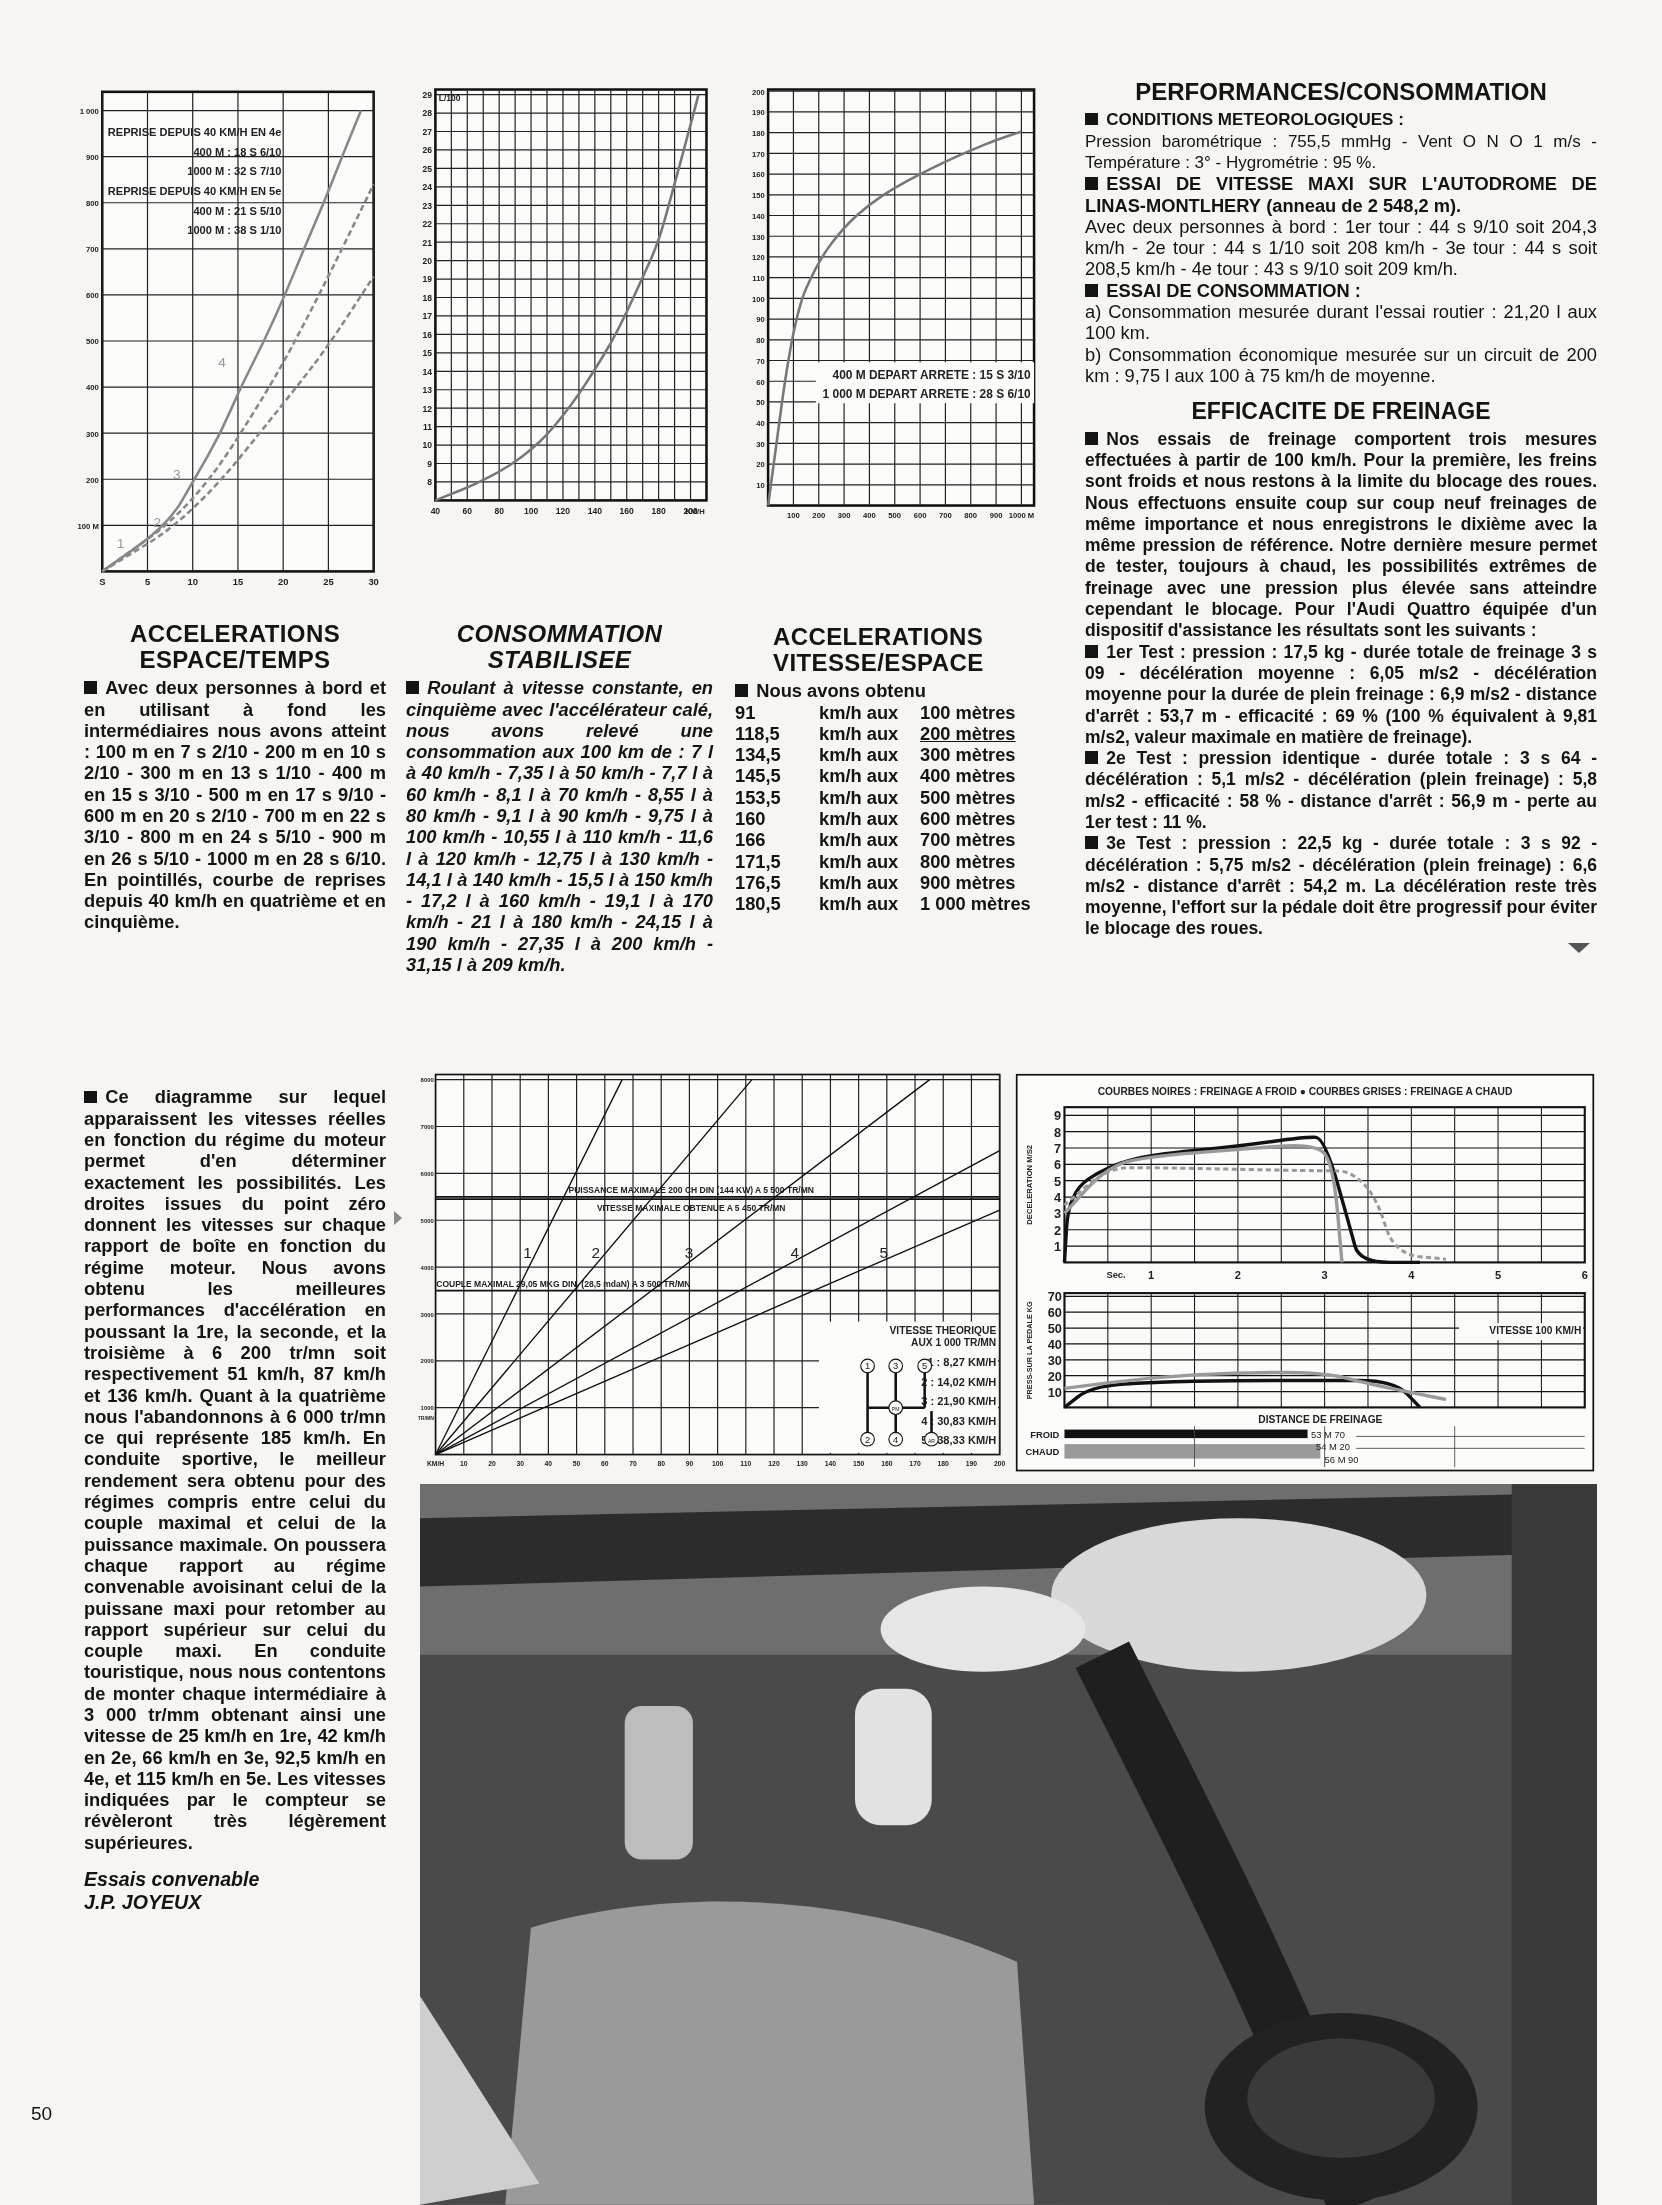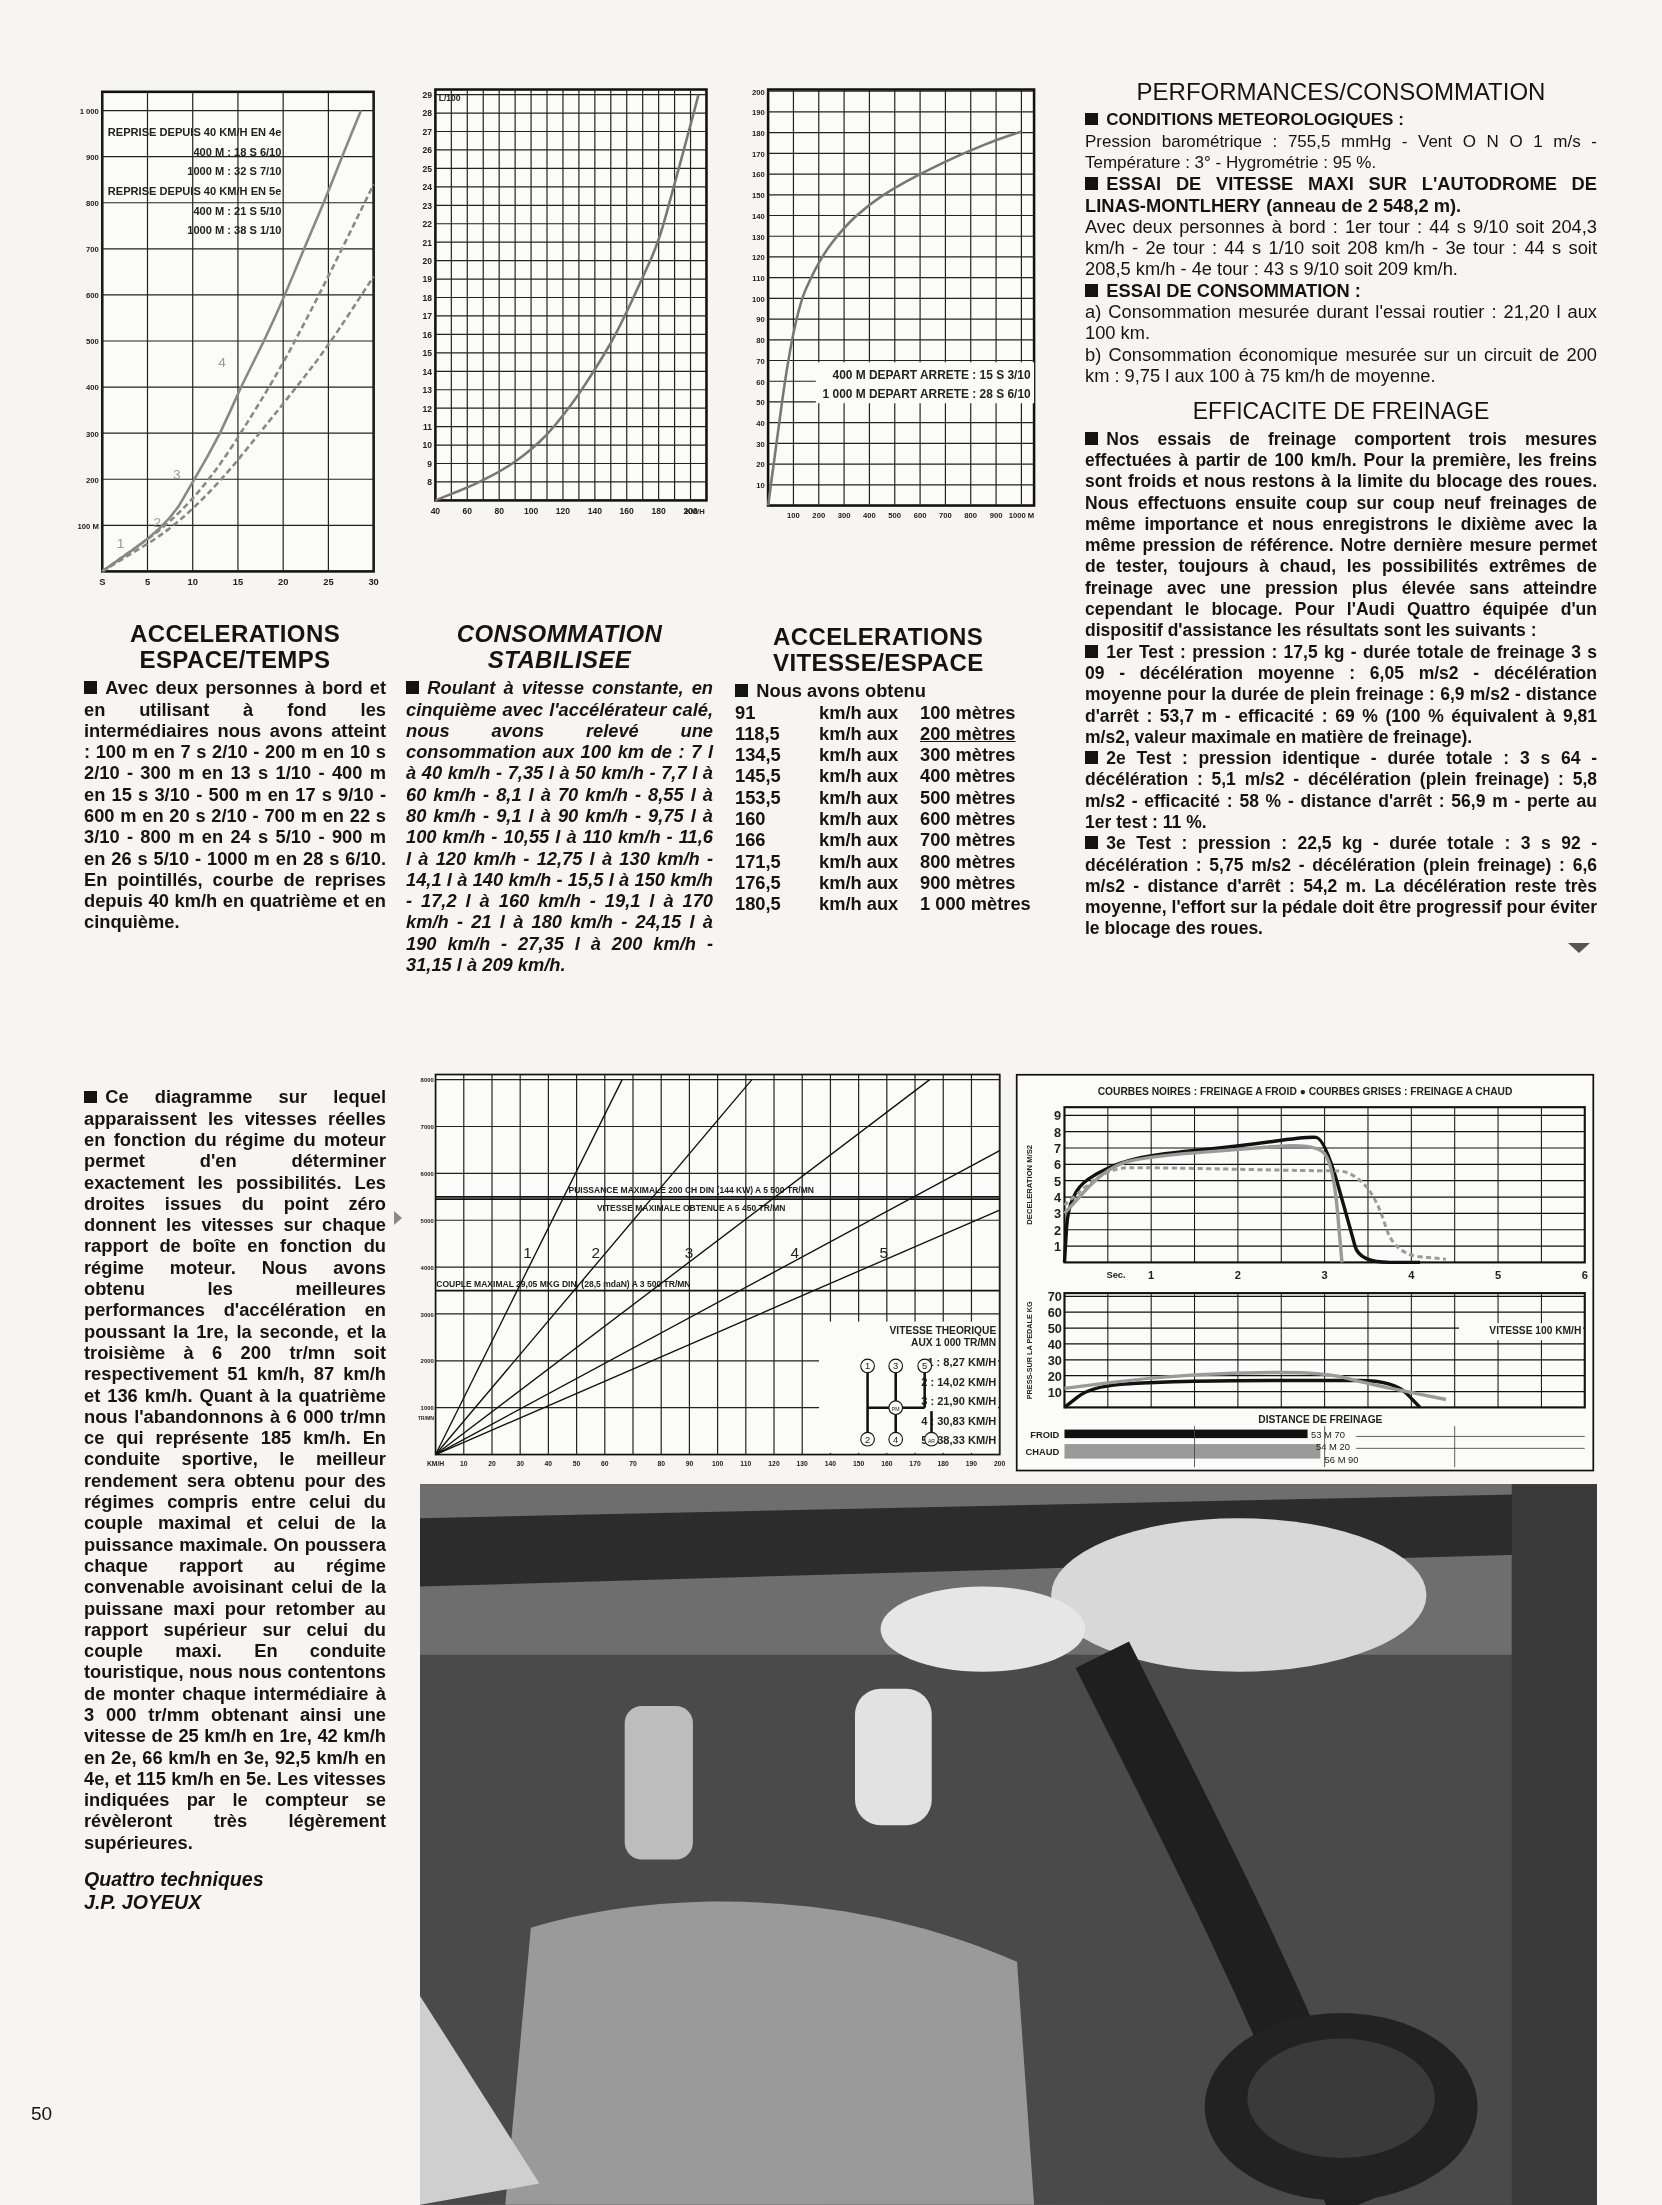--- a/index.html
+++ b/index.html
@@ -5,21 +5,21 @@
   * { box-sizing: border-box; margin: 0; padding: 0; }
   html, body { width: 1663px; height: 2205px; background: #f6f5f2; overflow: hidden; }
   body { position: relative; font-family: "Liberation Sans", "DejaVu Sans", sans-serif; color: #141414; }
   .abs { position: absolute; }
   .h2 { font-weight: 700; font-size: 24px; line-height: 26.4px; text-align: center; letter-spacing: 0.4px; }
   .txt { font-weight: 700; font-size: 18.3px; line-height: 21.3px; text-align: justify; }
   .txt .sq { display: inline-block; width: 12.8px; height: 12.8px; background: #141414; margin-right: 8.5px; vertical-align: 0px; }
   .chart svg { display: block; }
   .grid-line { stroke: #222; stroke-width: 1.4; }
   .tick { font-family: "Liberation Sans", sans-serif; font-size: 11px; font-weight: 700; fill: #222; }
-  .title-row { font-weight: 400; font-size: 22px; text-align: center; }
+  .title-row { font-weight: 700; font-size: 22px; text-align: center; }
   .right-col .txt { font-weight: 400; font-size: 18px; line-height: 21.3px; }
   .right-col .txt b { font-weight: 700; }
   .right-col .bold { font-weight: 700; }
   table.ve { border-collapse: collapse; font-weight: 700; font-size: 18.3px; line-height: 21.3px; }
   table.ve td { padding: 0; white-space: nowrap; }
   .photo { background: linear-gradient(160deg, #2a2a2a 0%, #5a5a5a 20%, #888 35%, #3a3a3a 55%, #9a9a9a 70%, #2d2d2d 100%); }
 </style>
 </head>
 <body>
 
@@ -357,21 +357,21 @@
         </tr>
       </tbody>
   </table>
 </div>
 
 <div class="abs" style="left:84px;top:1083px;width:302px;">
   <div class="txt" style="margin-top:3.4px;">
     <span class="sq"></span><span>Ce diagramme sur lequel apparaissent les vitesses réelles en fonction du régime du moteur permet d'en déterminer exactement les possibilités. Les droites issues du point zéro donnent les vitesses sur chaque rapport de boîte en fonction du régime moteur. Nous avons obtenu les meilleures performances d'accélération en poussant la 1re, la seconde, et la troisième à 6 200 tr/mn soit respectivement 51 km/h, 87 km/h et 136 km/h. Quant à la quatrième nous l'abandonnons à 6 000 tr/mn ce qui représente 185 km/h. En conduite sportive, le meilleur rendement sera obtenu pour des régimes compris entre celui du couple maximal et celui de la puissance maximale. On poussera chaque rapport au régime convenable avoisinant celui de la puissane maxi pour retomber au rapport supérieur sur celui du couple maxi. En conduite touristique, nous nous contentons de monter chaque intermédiaire à 3 000 tr/mm obtenant ainsi une vitesse de 25 km/h en 1re, 42 km/h en 2e, 66 km/h en 3e, 92,5 km/h en 4e, et 115 km/h en 5e. Les vitesses indiquées par le compteur se révèleront très légèrement supérieures.</span>
   </div>
   <div style="margin-top:15.4px;font-style:italic;font-weight:700;font-size:19.6px;line-height:23px;">
-    <div>Quattro techniques</div>
+    <div>Essais convenable</div>
     <div>J.P. JOYEUX</div>
   </div>
 </div>
 <div class="abs" style="left:394px;top:1211px;width:0;height:0;border-top:7.7px solid transparent;border-bottom:7.7px solid transparent;border-left:8.5px solid #888;"></div>
 
 <div class="abs" style="left:31px;top:2103px;font-size:19px;">50</div>
 
 <div class="abs chart" style="left:418px;top:1066px;width:589px;height:409px;">
   <svg width="589" height="409" viewBox="0 0 690 480">
     <rect x="20" y="10" width="662" height="446" fill="#fbfbf9" stroke="#111" stroke-width="2"></rect>

